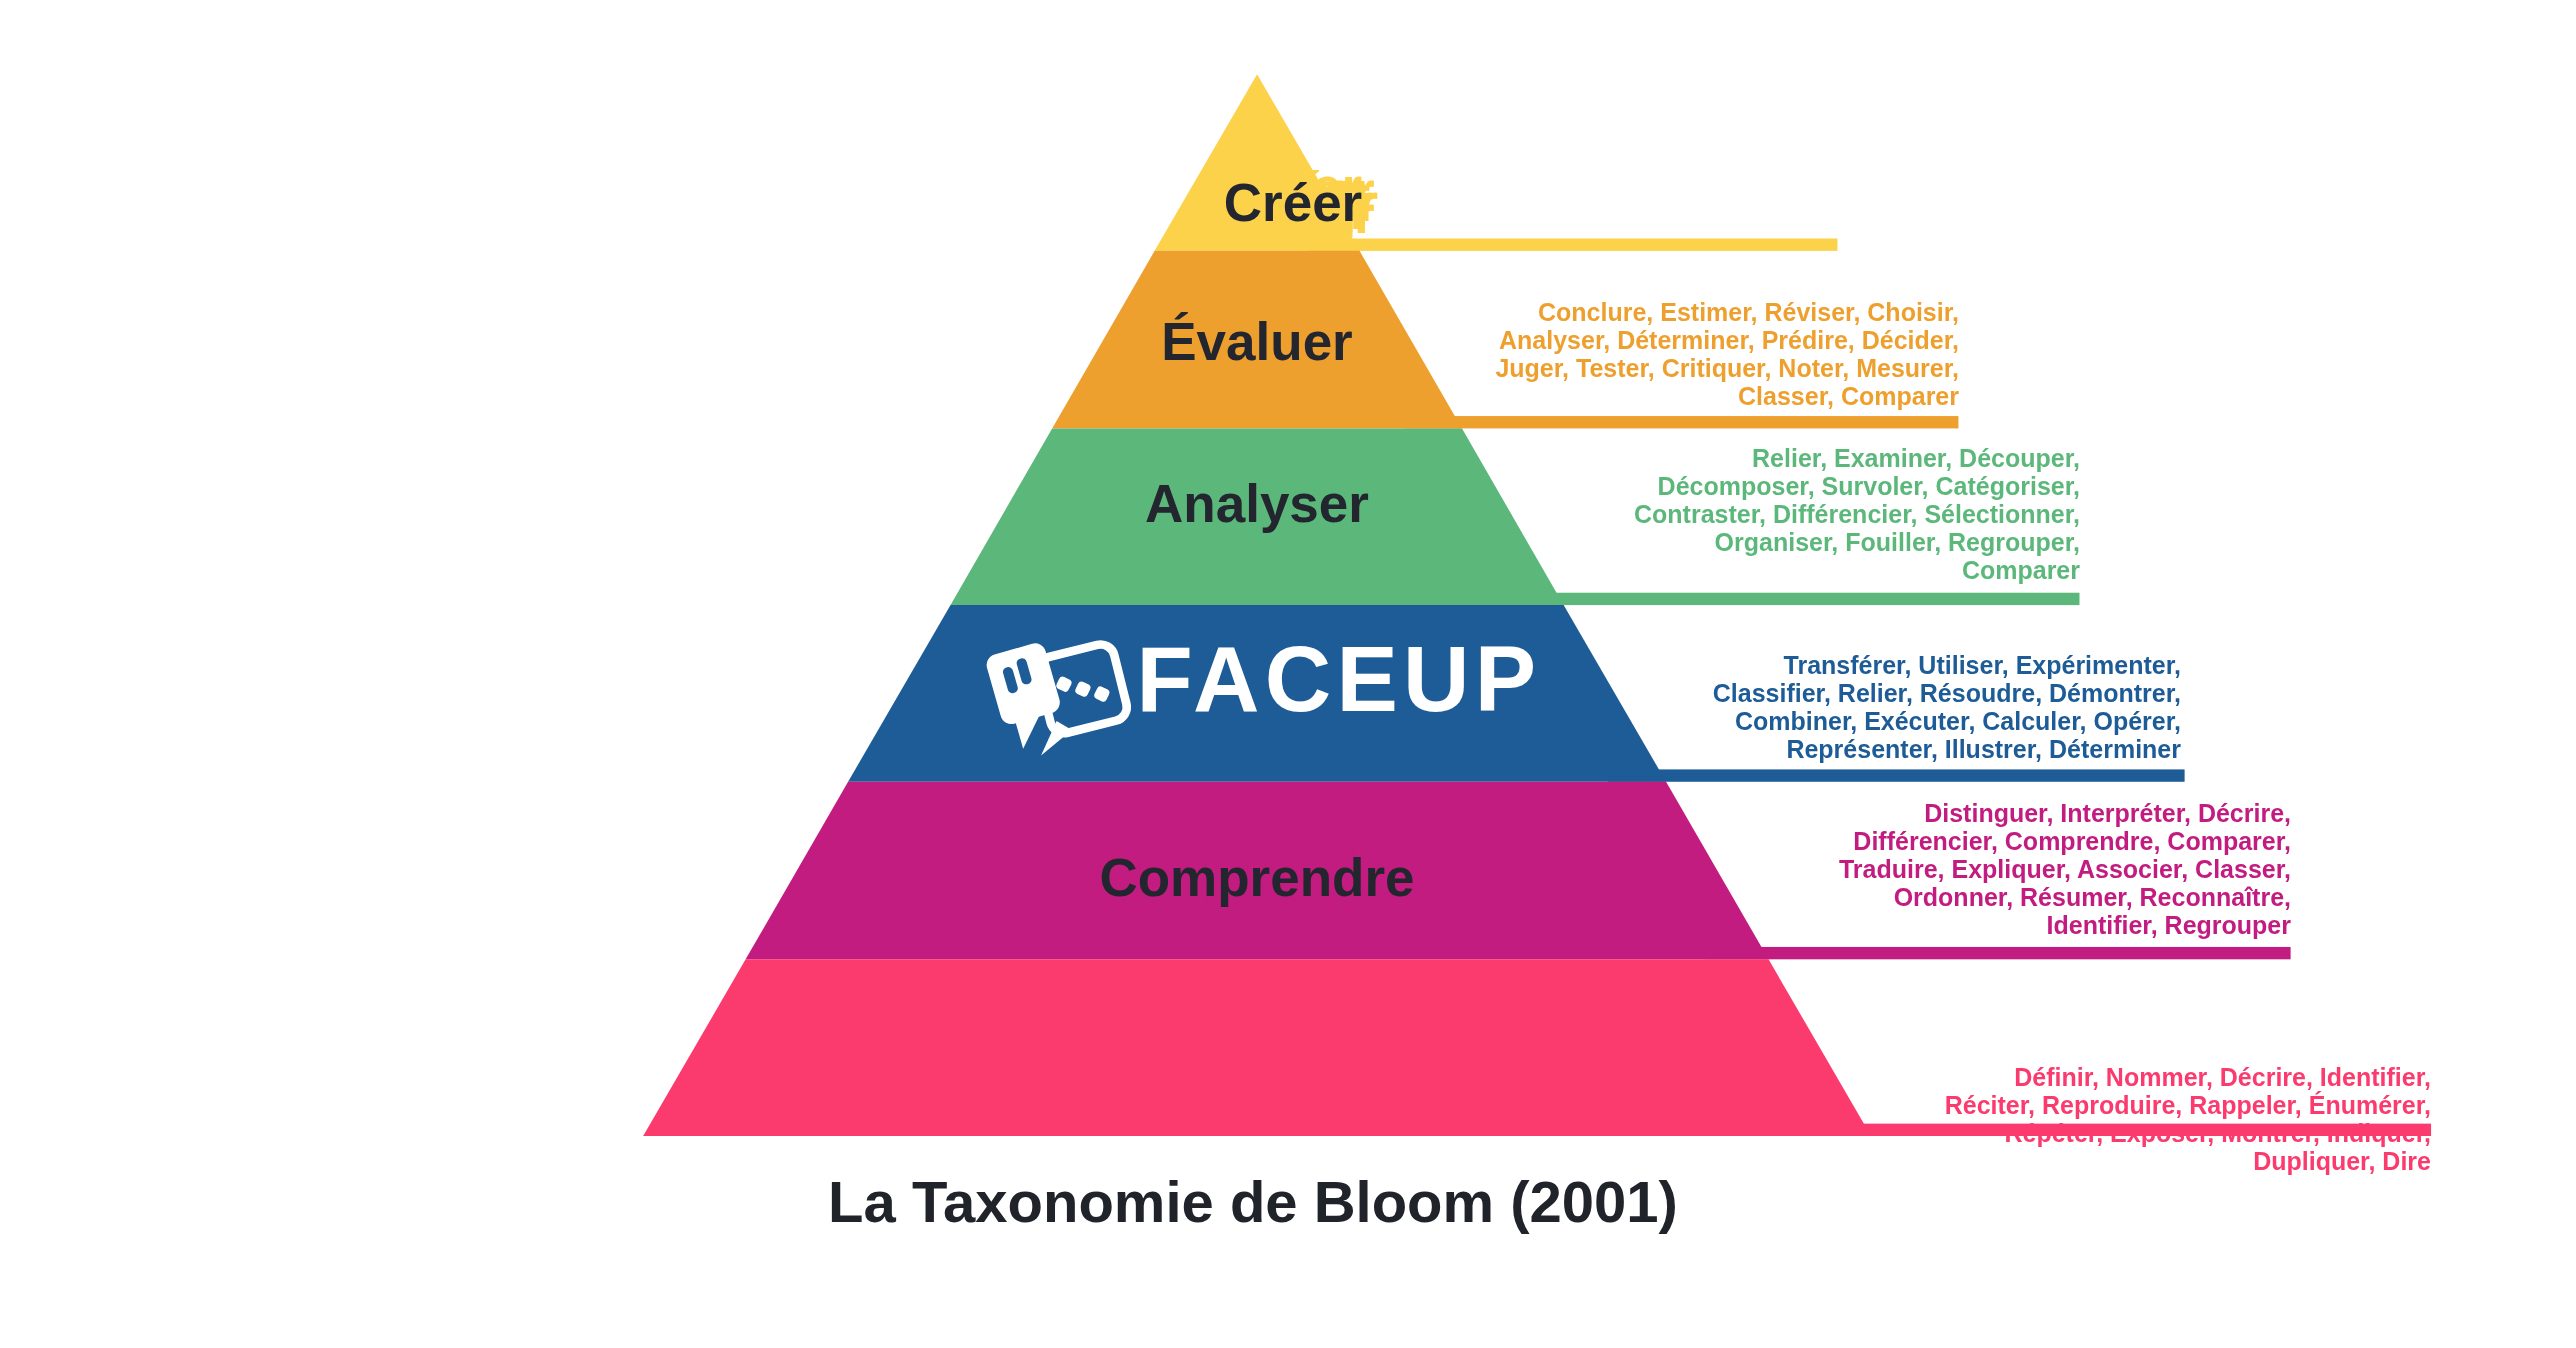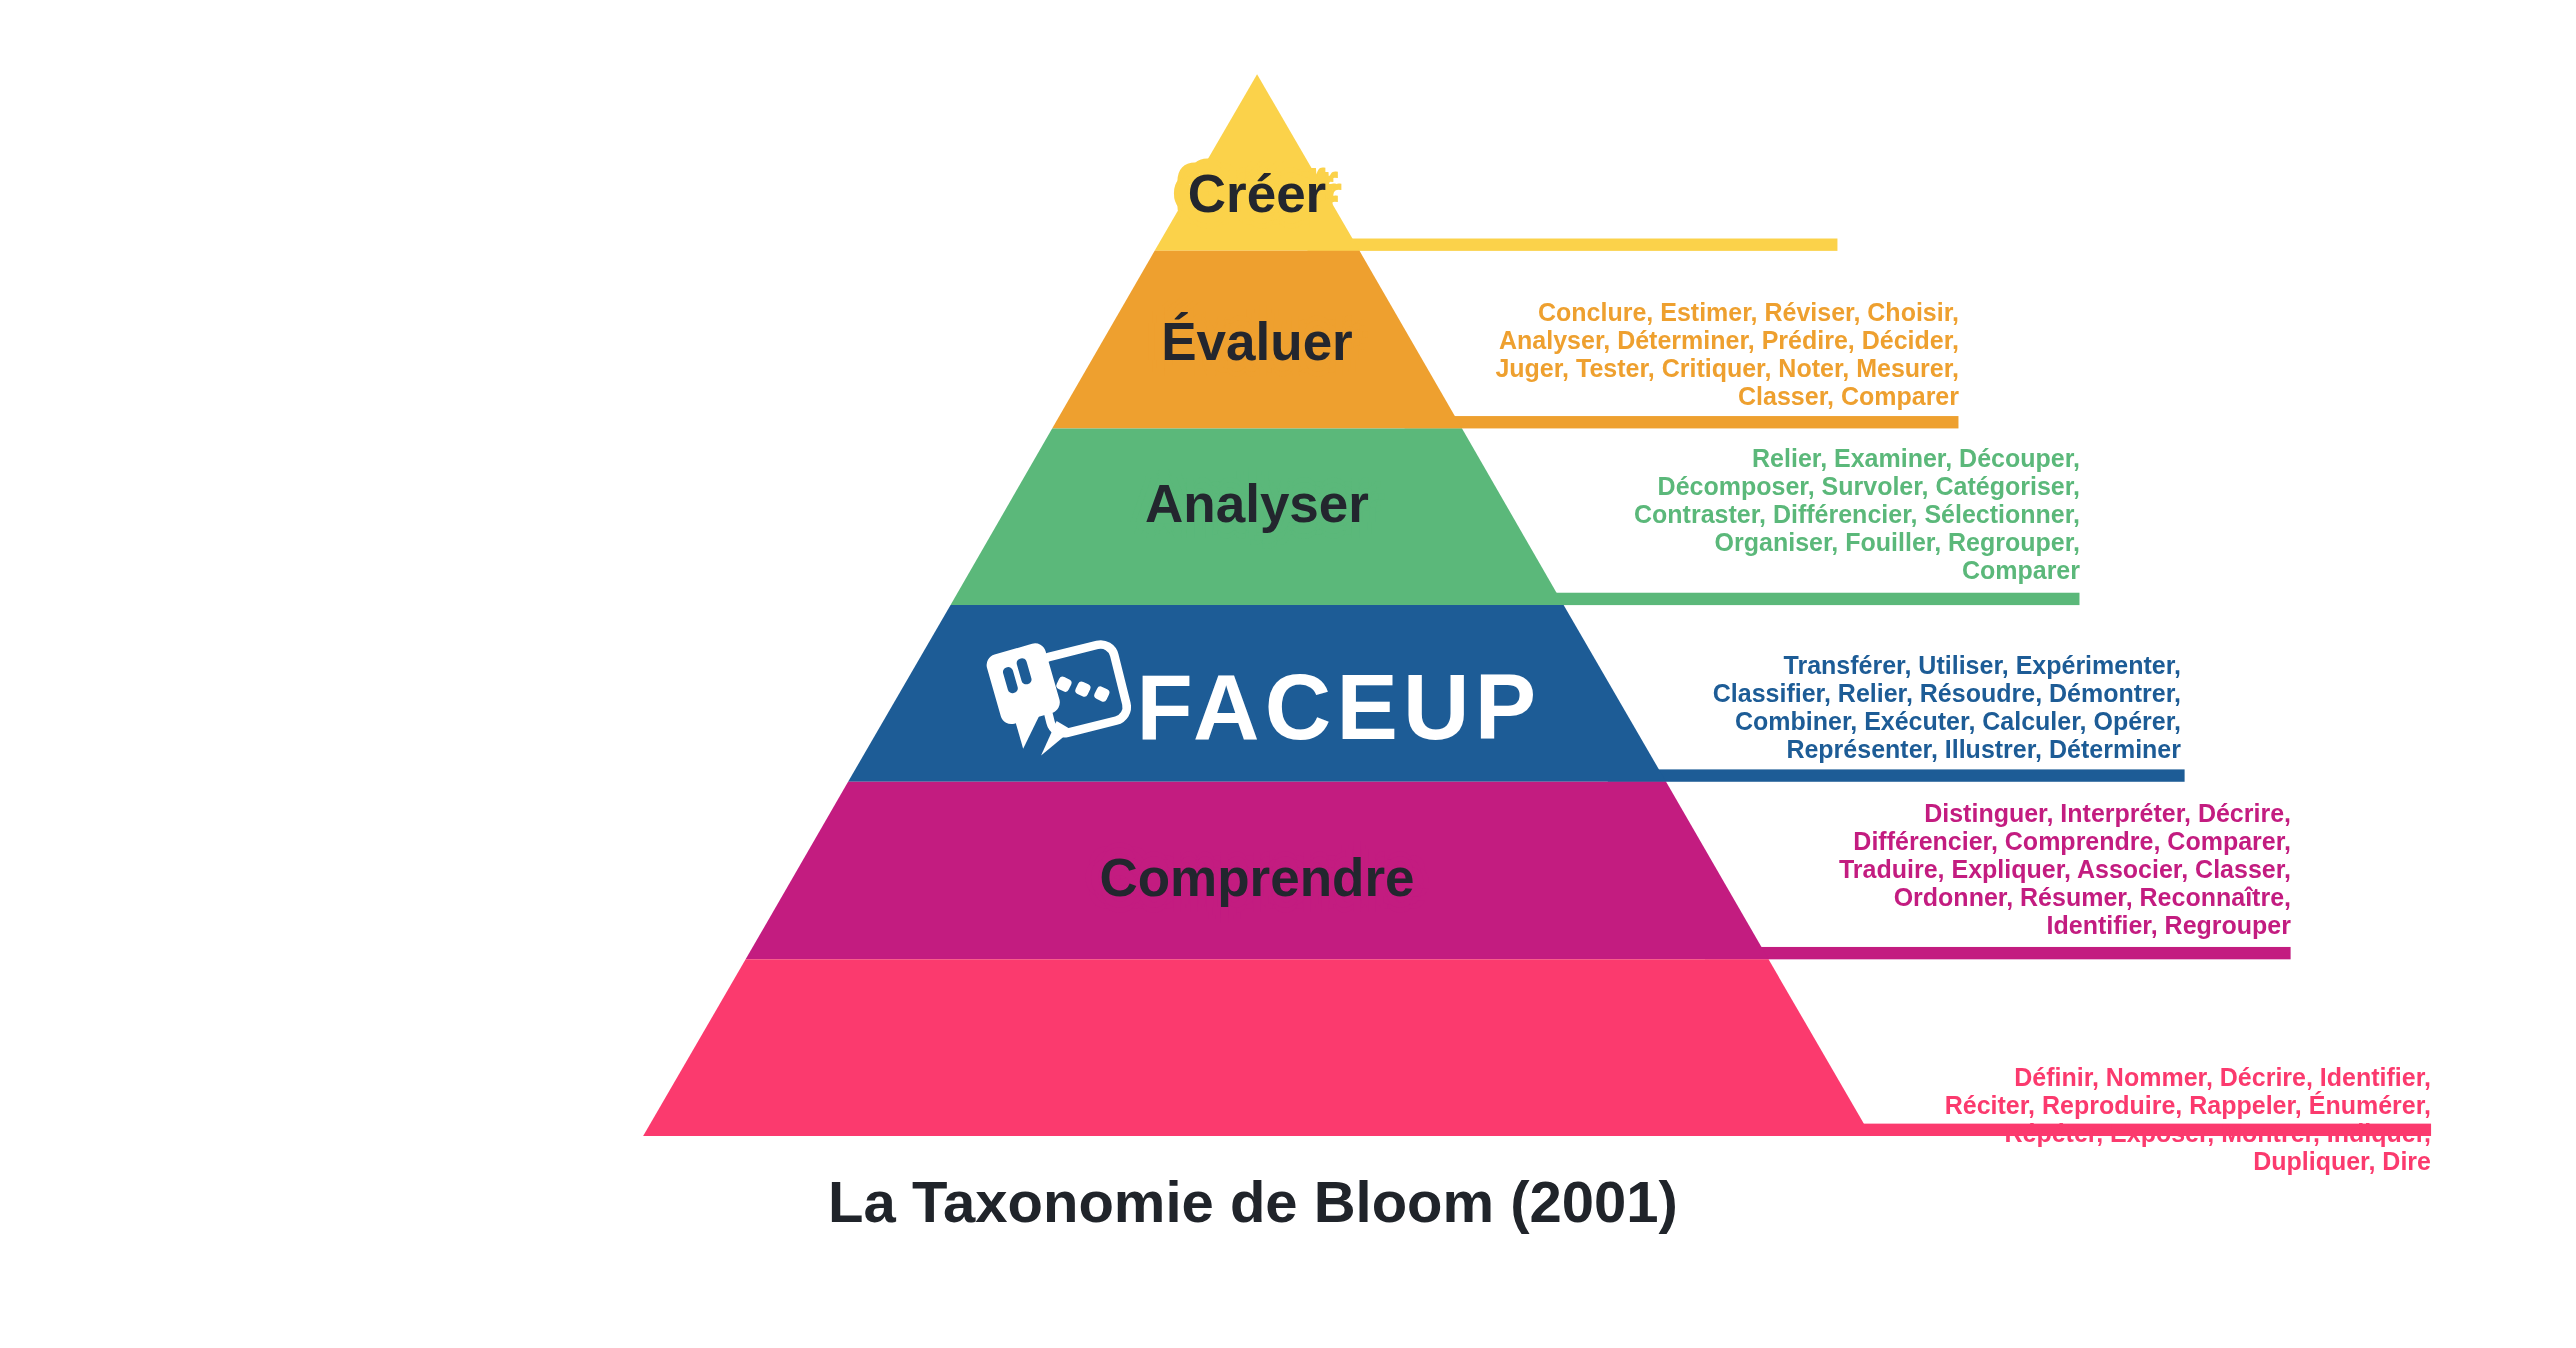--- a/index.html
+++ b/index.html
@@ -11,40 +11,40 @@
   .level-label{
     position:absolute;left:1257px;transform:translateX(-50%);
     z-index:3;font-weight:bold;font-size:53px;letter-spacing:0px;
     color:#23262E;white-space:nowrap;
     text-shadow:
       0 10.6px var(--halo), 0 -10.6px var(--halo), 10.6px 0 var(--halo), -10.6px 0 var(--halo),
       8px 8px var(--halo), -8px 8px var(--halo), 8px -8px var(--halo), -8px -8px var(--halo),
       0 16px var(--halo), 0 -16px var(--halo), 16px 0 var(--halo), -16px 0 var(--halo),
       12.4px 12.4px var(--halo), -12.4px 12.4px var(--halo), 12.4px -12.4px var(--halo), -12.4px -12.4px var(--halo);
   }
-  .lbl-creer{top:163px;}
+  .lbl-creer{top:172px;margin-left:36px;}
   .lbl-evaluer{top:311px;}
   .lbl-analyser{top:473px;}
   .lbl-comprendre{top:847px;}
   .lbl-memoriser{top:1025px;}
 
   .verbs{
     position:absolute;z-index:3;font-weight:bold;font-size:25px;line-height:28px;
     text-align:right;white-space:pre-line;width:866px;
   }
   .verbs-creer{top:120px;right:739px;}
   .verbs-evaluer{top:298px;right:617px;}
   .verbs-analyser{top:444px;right:496px;}
   .verbs-appliquer{top:651px;right:395px;}
   .verbs-comprendre{top:799px;right:285px;}
   .verbs-memoriser{top:1063px;right:145px;}
 
   .logo{
     position:absolute;z-index:3;left:1257px;top:693px;transform:translate(-50%,-50%);
-    display:flex;align-items:flex-end;
+    display:flex;align-items:flex-start;
   }
   .logo-word{
     color:#ffffff;font-weight:bold;font-size:92px;letter-spacing:5.3px;white-space:nowrap;
   }
   .title{
     position:absolute;z-index:3;left:1253px;top:1168px;transform:translateX(-50%);
     font-weight:bold;font-size:58px;color:#20242A;white-space:nowrap;
   }
 </style>
 </head>

